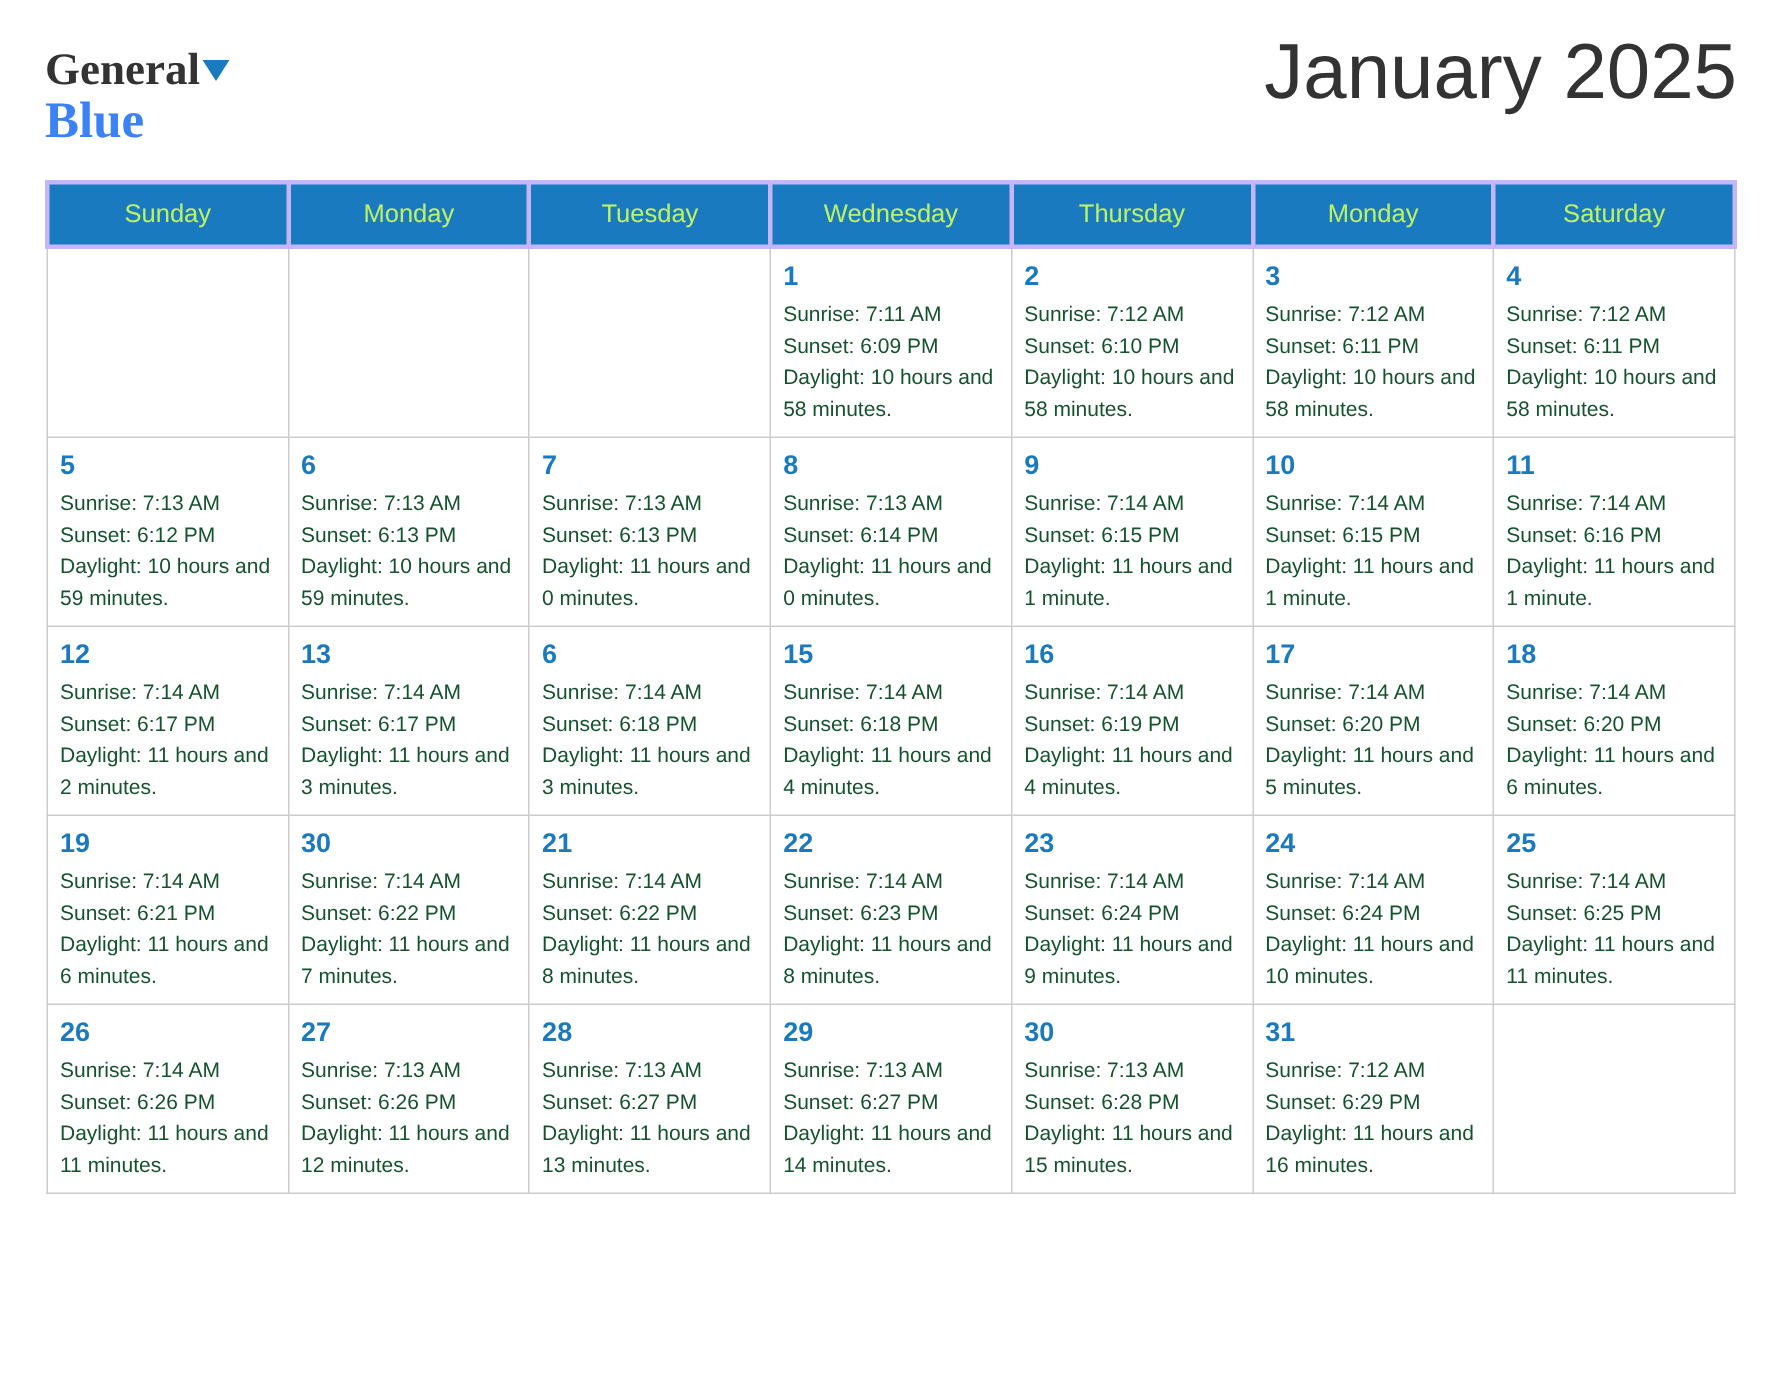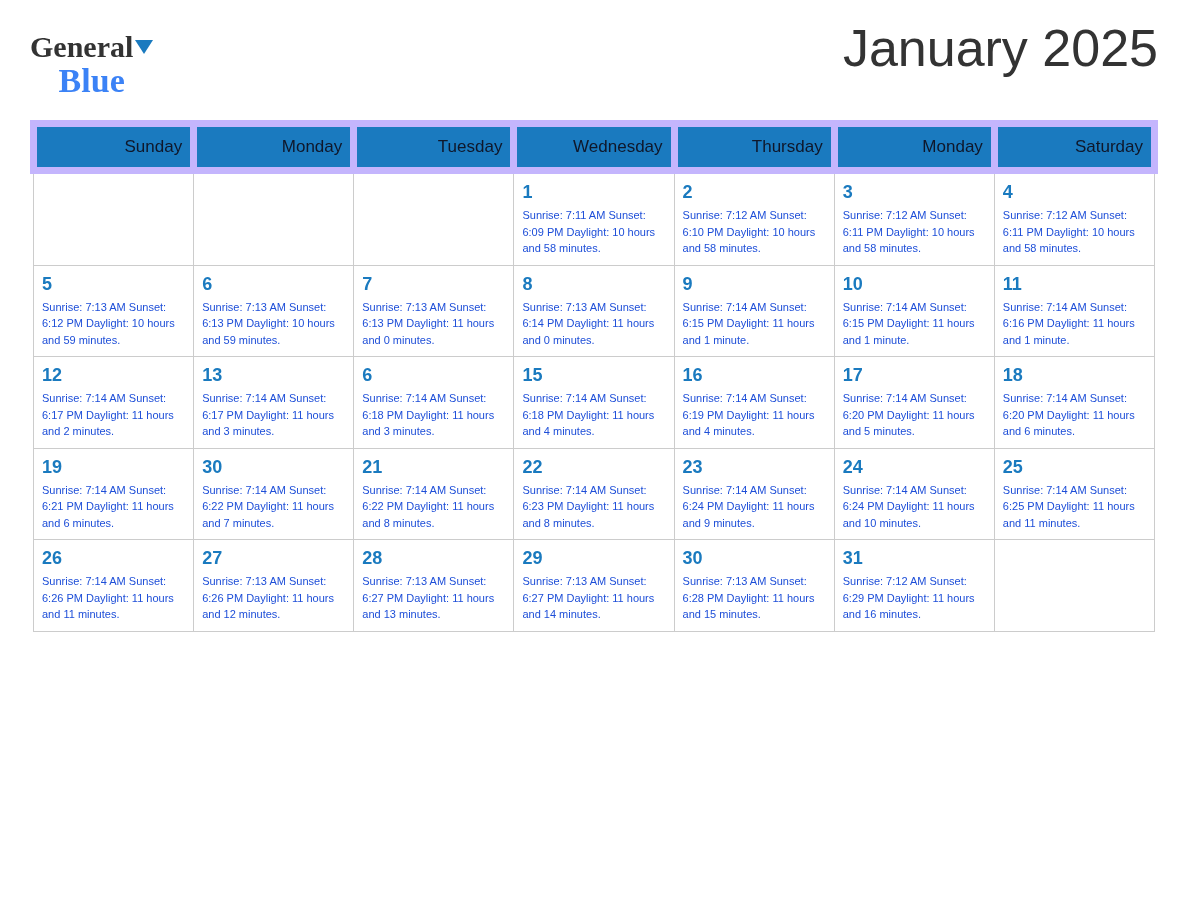--- a/index.html
+++ b/index.html
@@ -42,52 +42,52 @@
       color: #555;
       margin-top: 4px;
     }
     .calendar-table {
       width: 100%;
       border-collapse: collapse;
       table-layout: fixed;
     }
     .calendar-table thead tr th {
       background: #1a7abf;
-      color: #0f172a;
+      color: #bef264;
       padding: 10px 8px;
       font-size: 17px;
       font-weight: normal;
-      text-align: right;
-      border: 7px solid #c4b5fd;
+      text-align: center;
+      border: 3px solid #c4b5fd;
     }
     .calendar-table tbody tr td {
       border: 1px solid #ccc;
       vertical-align: top;
       padding: 8px;
       width: calc(100% / 7);
       min-height: 100px;
     }
     .day-number {
       font-size: 18px;
       font-weight: bold;
       color: #1a7abf;
       margin-bottom: 4px;
     }
     .day-info {
-      font-size: 11px;
-      color: #1d4ed8;
+      font-size: 14px;
+      color: #14532d;
       line-height: 1.5;
     }
     .empty-cell {
       background: #fff;
     }
     .logo-container {
       display: flex;
       flex-direction: column;
-      align-items: center;
+      align-items: flex-start;
     }
     .logo-row1 {
       display: flex;
       align-items: center;
     }
     .logo-row2 {
       margin-left: 2px;
     }
   </style>
 </head>

